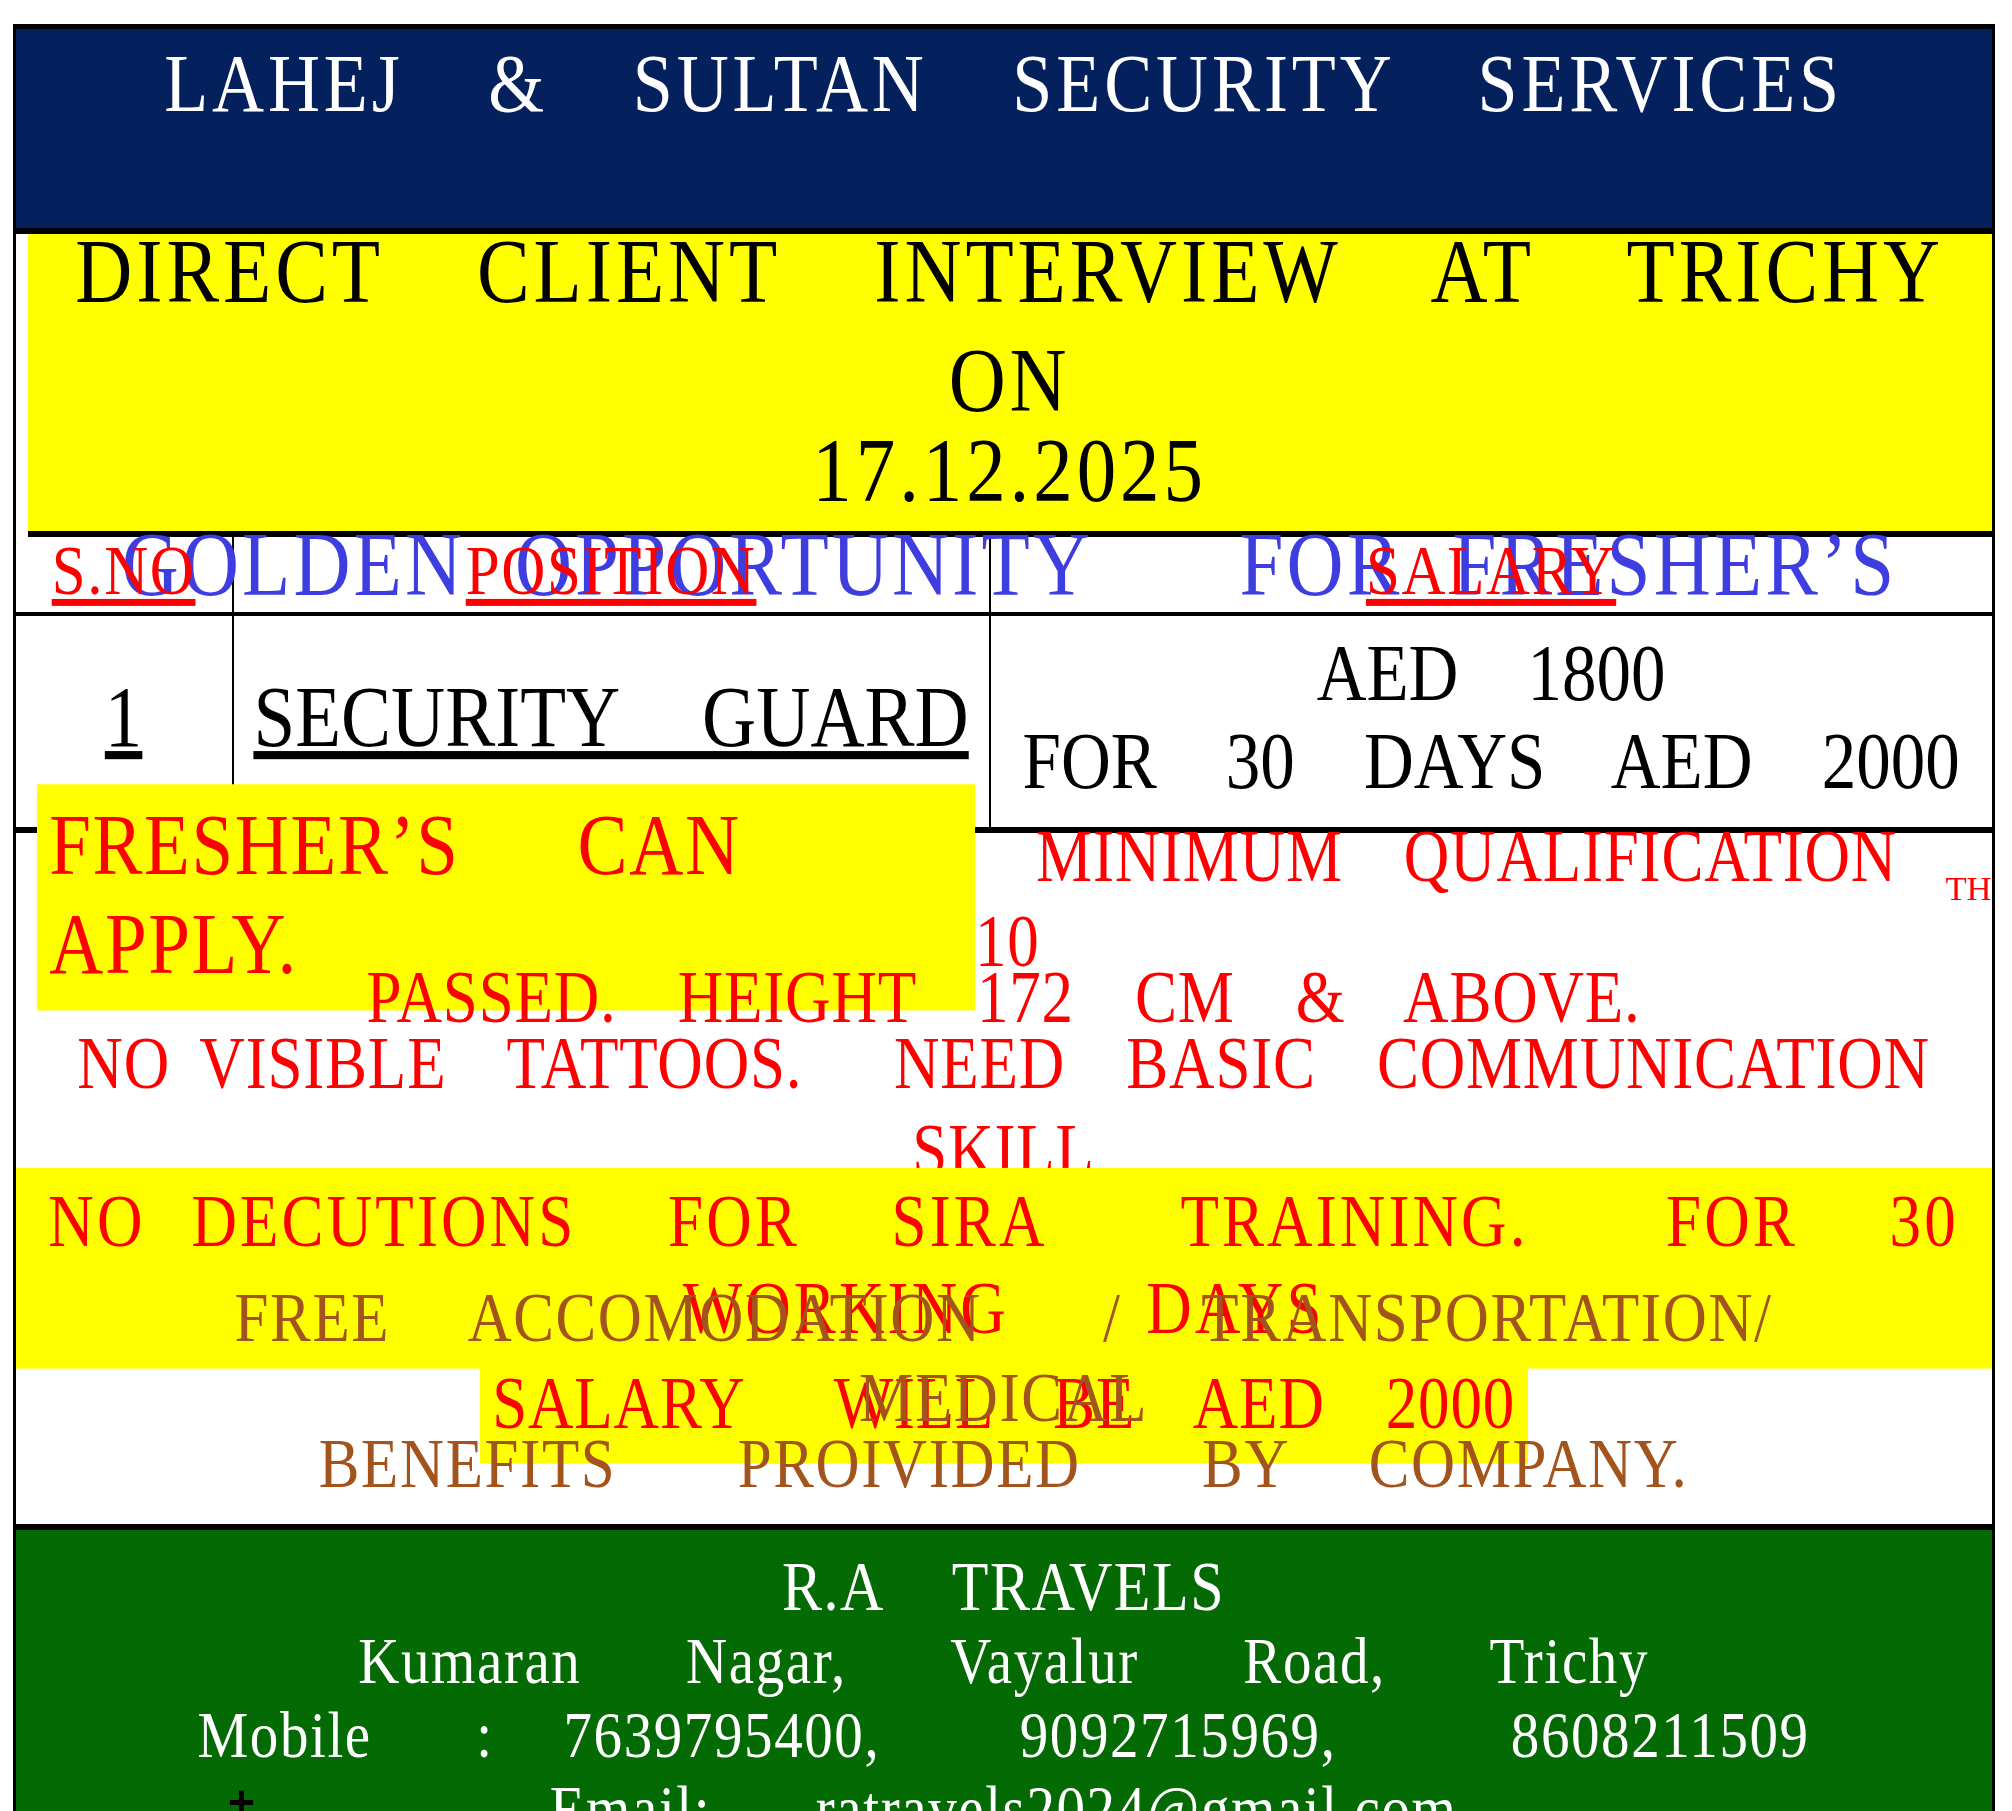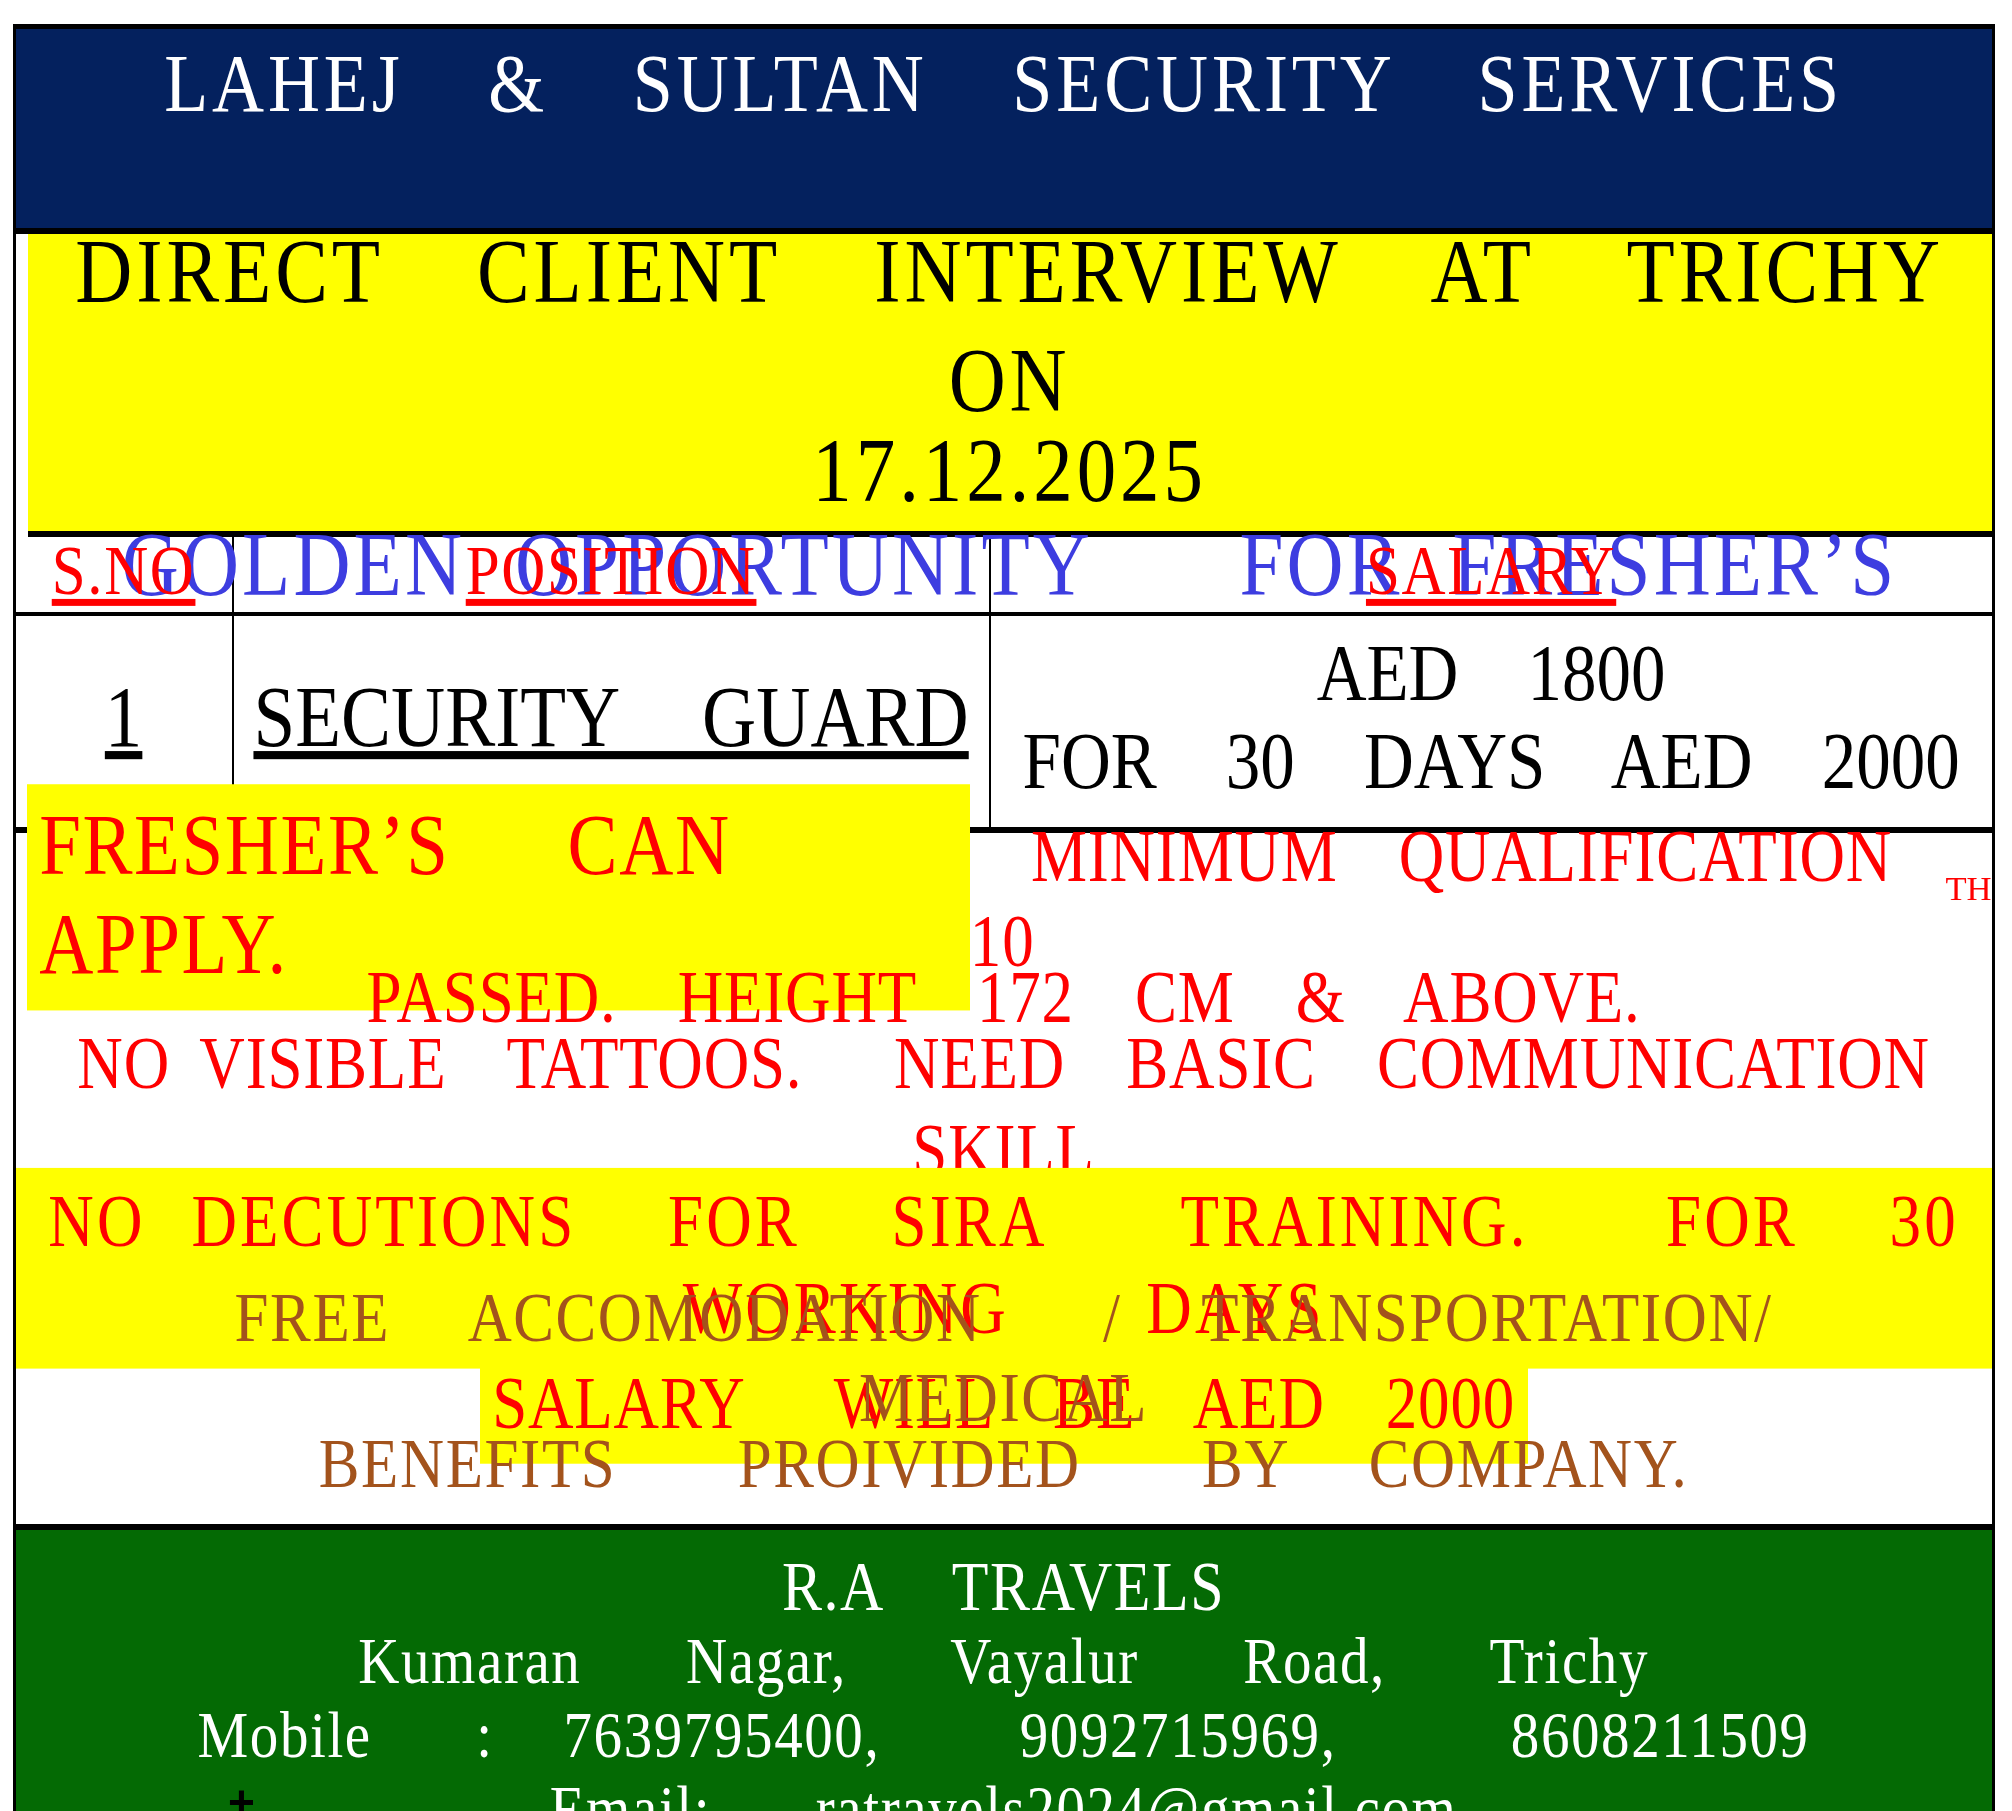--- a/index.html
+++ b/index.html
@@ -43,21 +43,21 @@
   .sno-val{font-size:75px;}
   .position-val{font-size:75px;word-spacing:23.6px;}
   .salary-val{font-size:69px;line-height:88px;word-spacing:17.3px;flex-direction:column;}
 
   
   .sec-reqs{
     height:420px;border-bottom:6.3px solid #000;color:#ff0000;
     font-size:63px;text-align:center;padding-top:15.7px;
     letter-spacing:0.8px;word-spacing:14px;
   }
-  .req-lineA{text-align:left;padding-left:11px;height:115px;display:flex;align-items:center;justify-content:flex-end;}
+  .req-lineA{text-align:left;padding-left:21px;height:115px;display:flex;align-items:center;justify-content:flex-end;}
   .req-line{line-height:75px;}
   .hl{background:#ffff00;padding:9.4px 12.6px 14px;}
   .apply-big{font-size:75px;letter-spacing:1.6px;word-spacing:19px;}
   .sup{font-size:0.55em;position:relative;top:-0.5em;letter-spacing:0;}
   .req-wide{letter-spacing:3.1px;word-spacing:27px;}
 
   
   .sec-benefits{
     height:230px;border-bottom:6.3px solid #000;color:#a3531c;
     font-size:61px;line-height:69px;padding-top:19px;text-align:center;

